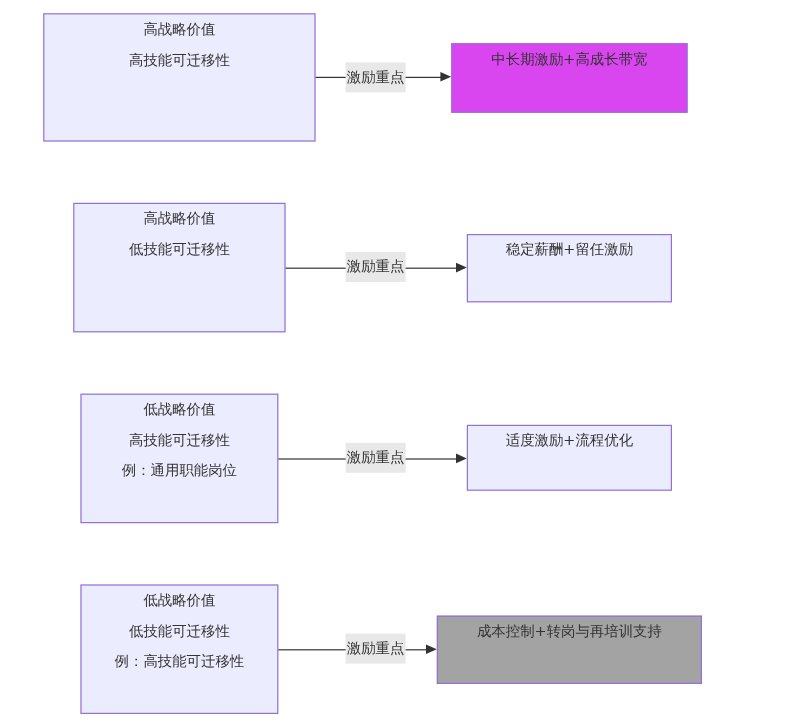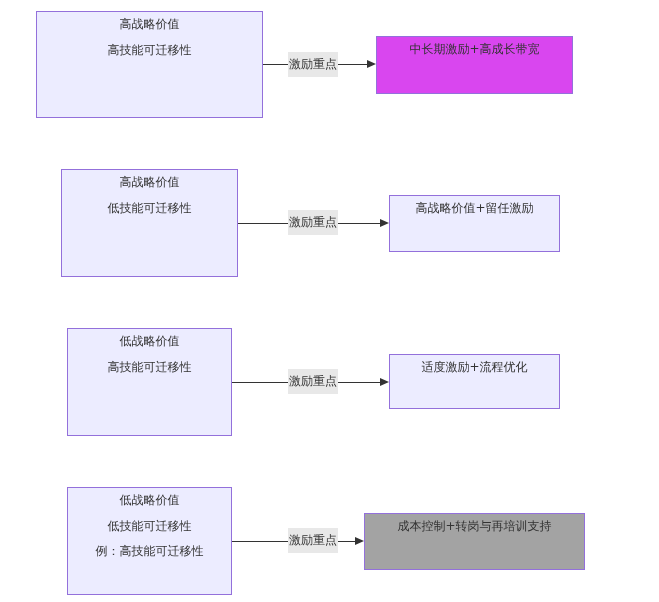--- a/index.html
+++ b/index.html
@@ -29,26 +29,27 @@
 </div>
 
 <div class="node" style="left: 61px; top: 169px; width: 177px; height: 108px; background: rgb(236, 236, 255); border-color: rgb(147, 112, 219);">
   <div class="line">高战略价值</div>
   <div class="line">低技能可迁移性</div>
 </div>
 <div class="edge" style="left: 238px; top: 223px; width: 143px; background: rgb(51, 51, 51);"></div>
 <div class="elabel" style="left: 288px; top: 210px; width: 50px; background: rgb(232, 232, 232);">激励重点</div>
 <div class="arrow" style="left: 380px; top: 219px; border-left-color: rgb(51, 51, 51);"></div>
 <div class="node" style="left: 389px; top: 195px; width: 171px; height: 57px; background: rgb(236, 236, 255); border-color: rgb(147, 112, 219);">
-  <div class="line">高战略价值+留任激励</div>
+  <div class="line">稳定薪酬+留任激励</div>
 </div>
 
 <div class="node" style="left: 67px; top: 328px; width: 165px; height: 108px; background: rgb(236, 236, 255); border-color: rgb(147, 112, 219);">
   <div class="line">低战略价值</div>
   <div class="line">高技能可迁移性</div>
+  <div class="line">例：通用职能岗位</div>
 </div>
 <div class="edge" style="left: 232px; top: 382px; width: 149px; background: rgb(51, 51, 51);"></div>
 <div class="elabel" style="left: 288px; top: 369px; width: 50px; background: rgb(232, 232, 232);">激励重点</div>
 <div class="arrow" style="left: 380px; top: 378px; border-left-color: rgb(51, 51, 51);"></div>
 <div class="node" style="left: 389px; top: 354px; width: 171px; height: 55px; background: rgb(236, 236, 255); border-color: rgb(147, 112, 219);">
   <div class="line">适度激励+流程优化</div>
 </div>
 
 <div class="node" style="left: 67px; top: 487px; width: 165px; height: 108px; background: rgb(236, 236, 255); border-color: rgb(147, 112, 219);">
   <div class="line">低战略价值</div>

